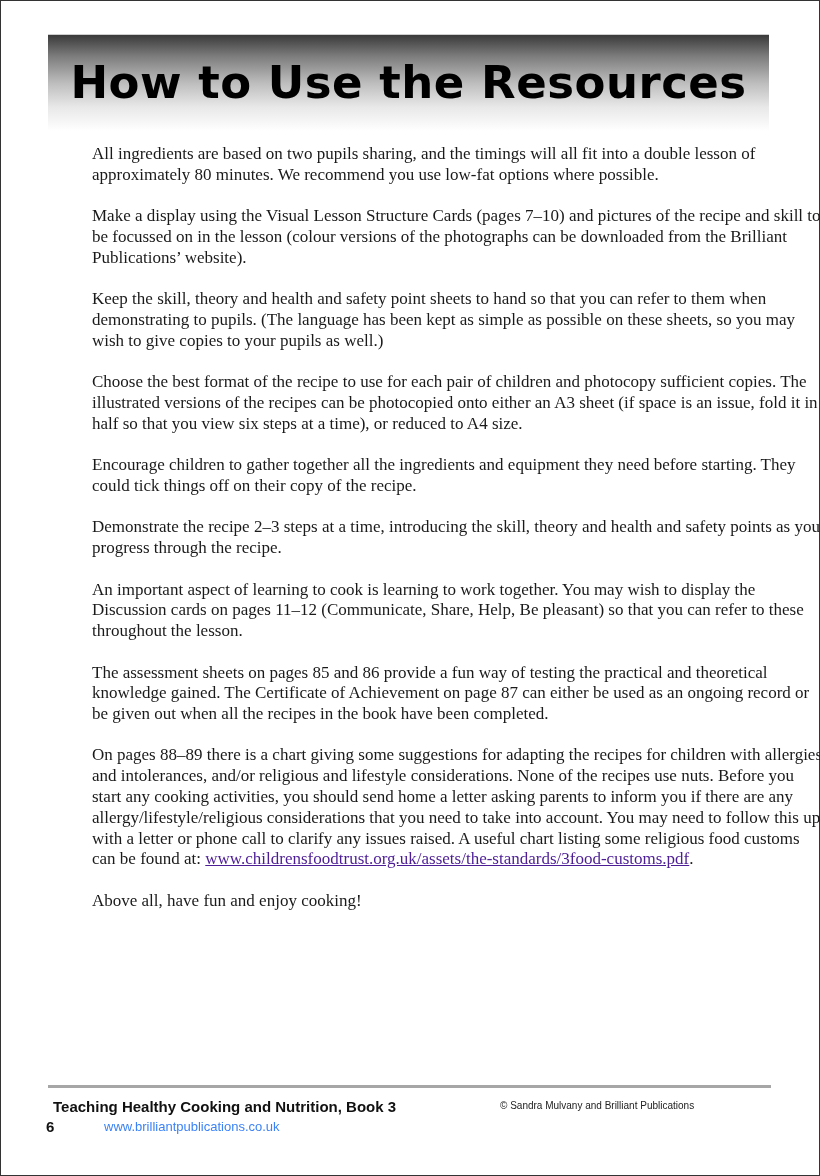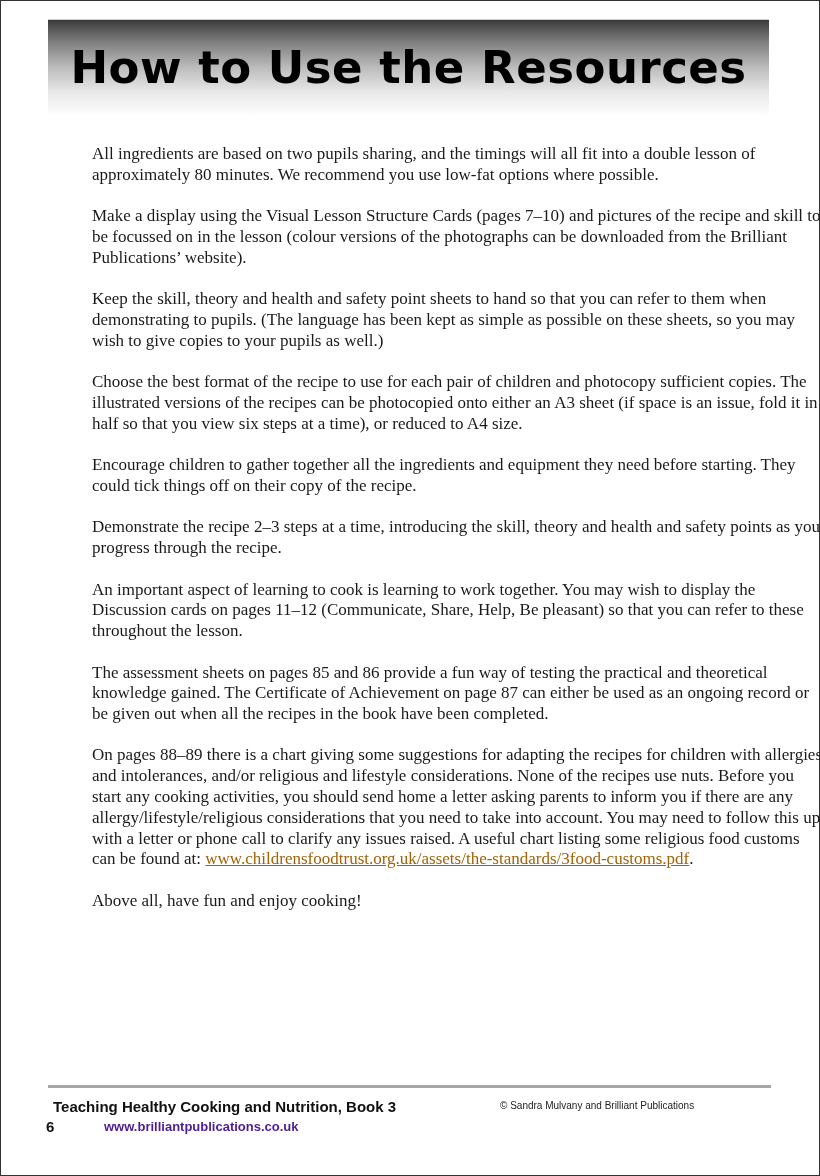--- a/index.html
+++ b/index.html
@@ -17,21 +17,21 @@
       position: absolute;
       left: 0; top: 0;
       width: 818px;
       height: 1174px;
       border: 1px solid #333333;
       background: #ffffff;
     }
     .banner {
       position: absolute;
       left: 47px;
-      top: 18px;
+      top: 33px;
       width: 721px;
       height: 96px;
       background: linear-gradient(to bottom, #3a3a3a 0%, #7c7c7c 22%, #bdbdbd 50%, #e8e8e8 75%, #ffffff 100%);
       border-top: 1px solid #cfcfcf;
     }
     .banner-title {
       position: absolute;
       left: 0;
       top: 18px;
       width: 100%;
@@ -51,21 +51,21 @@
       font-family: "Liberation Serif", serif;
       font-size: 17px;
       line-height: 20.8px;
       color: #1a1a1a;
       margin-left: 46px;
     }
     .content p {
       margin: 0 0 20.6px 0;
     }
     .content a {
-      color: #a16207;
+      color: #4c1d95;
       text-decoration: underline;
     }
     .footer-rule {
       position: absolute;
       left: 47px;
       top: 1084px;
       width: 723px;
       height: 3px;
       background: #a6a6a6;
     }
@@ -95,23 +95,23 @@
       font-family: "Liberation Sans", sans-serif;
       font-weight: bold;
       font-size: 15px;
       color: #111111;
     }
     .footer-url {
       position: absolute;
       left: 103px;
       top: 1118px;
       font-family: "Liberation Sans", sans-serif;
-      font-weight: bold;
+      font-weight: normal;
       font-size: 13px;
-      color: #4c1d95;
+      color: #3b82f6;
       white-space: nowrap;
     }
   </style>
 </head>
 <body>
 
 <div class="page">
 
   <div class="banner">
     <div class="banner-title">How to Use the Resources</div>

